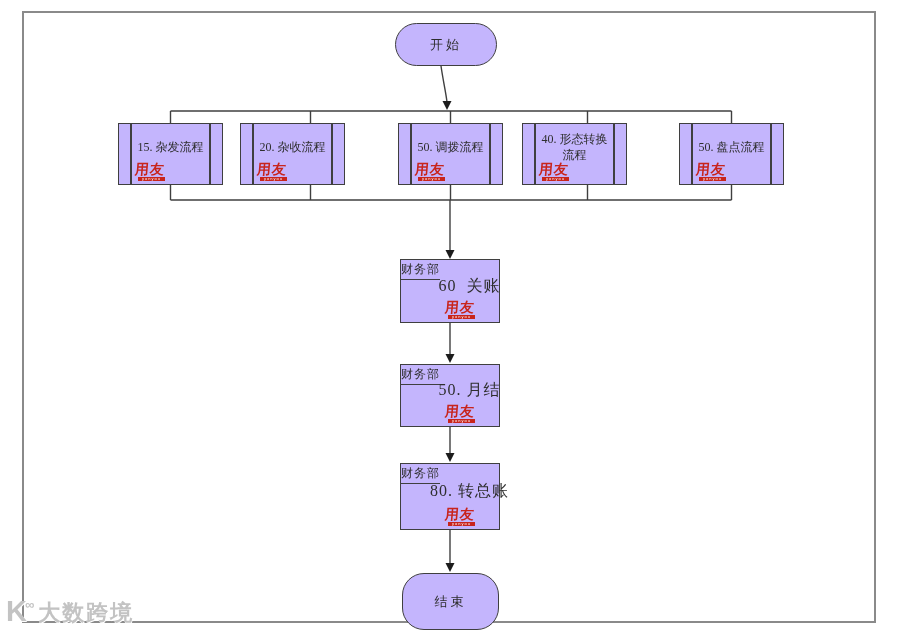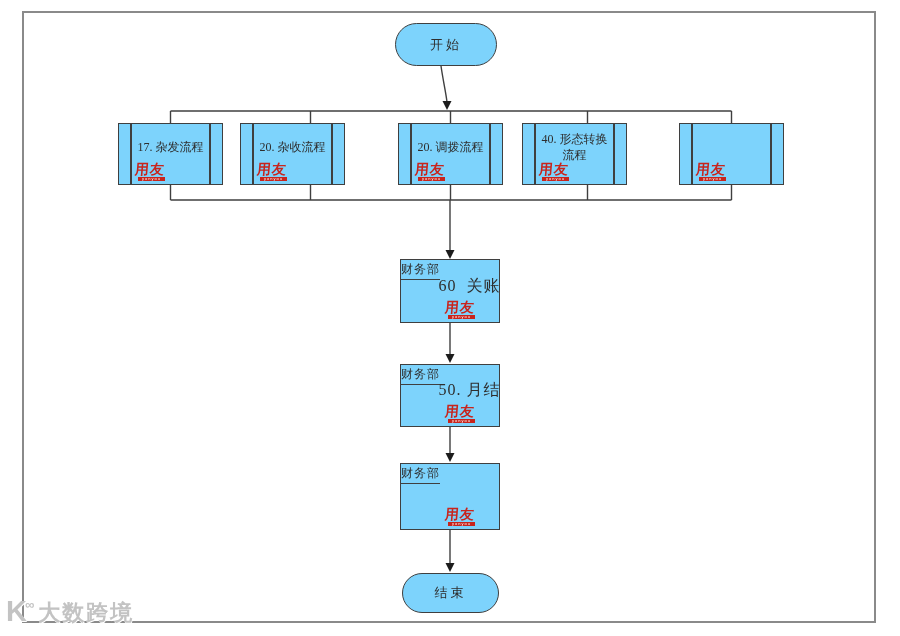--- a/index.html
+++ b/index.html
@@ -7,27 +7,27 @@
   body{
     width:900px;height:636px;position:relative;background:#ffffff;
     font-family:"Liberation Serif","DejaVu Serif",serif;color:#2e2e2e;
     overflow:hidden;
   }
   .page-border{
     position:absolute;left:22px;top:11px;width:854px;height:612px;
     border:2px solid #8a8a8a;box-sizing:border-box;background:transparent;
   }
   svg.connectors{position:absolute;left:0;top:0;z-index:1;}
-  .node{position:absolute;background:#7dd3fc;border:1.6px solid #3f3f3f;box-sizing:border-box;z-index:2;}
+  .node{position:absolute;background:#c4b5fd;border:1.6px solid #3f3f3f;box-sizing:border-box;z-index:2;}
   .oval{
     border-radius:22px;display:flex;align-items:center;justify-content:center;
     font-size:13px;letter-spacing:3px;
   }
   .oval-start{left:395px;top:23px;width:102px;height:43px;}
-  .oval-end{left:402px;top:573px;width:97px;height:40px;}
+  .oval-end{left:402px;top:573px;width:97px;height:57px;}
   
   .sp-box{top:123px;width:105px;height:62px;}
   .sp-box::before,.sp-box::after{
     content:"";position:absolute;top:0;bottom:0;width:1.6px;background:#3f3f3f;
   }
   .sp-box::before{left:11px;}
   .sp-box::after{right:11px;}
   .sp-label{
     position:absolute;left:14px;right:14px;top:0;bottom:12px;
     display:flex;align-items:center;justify-content:center;
@@ -110,48 +110,49 @@
     <polygon points="445.5,453 454.5,453 450,462"></polygon>
     <polygon points="445.5,563 454.5,563 450,572"></polygon>
   </g>
 </svg>
 
 <div class="node oval oval-start">
   <span>开始</span>
 </div>
 
 <div class="node sp-box" style="left:118px">
-  <div class="sp-label">17. 杂发流程</div>
+  <div class="sp-label">15. 杂发流程</div>
   <div class="yy-logo">
     <span class="yy-text">用友</span>
     <span class="yy-bar">yonyou</span>
   </div>
 </div>
 <div class="node sp-box" style="left:240px">
   <div class="sp-label">20. 杂收流程</div>
   <div class="yy-logo">
     <span class="yy-text">用友</span>
     <span class="yy-bar">yonyou</span>
   </div>
 </div>
 <div class="node sp-box" style="left:398px">
-  <div class="sp-label">20. 调拨流程</div>
+  <div class="sp-label">50. 调拨流程</div>
   <div class="yy-logo">
     <span class="yy-text">用友</span>
     <span class="yy-bar">yonyou</span>
   </div>
 </div>
 <div class="node sp-box" style="left:522px">
   <div class="sp-label">40. 形态转换流程</div>
   <div class="yy-logo">
     <span class="yy-text">用友</span>
     <span class="yy-bar">yonyou</span>
   </div>
 </div>
 <div class="node sp-box" style="left:679px">
+  <div class="sp-label">50. 盘点流程</div>
   <div class="yy-logo">
     <span class="yy-text">用友</span>
     <span class="yy-bar">yonyou</span>
   </div>
 </div>
 
 <div class="node dept-box" style="top:259px;height:64px">
   <div class="dept-header">财务部</div>
   <div class="dept-body">
     <div class="dept-label">60  关账</div>
@@ -167,20 +168,21 @@
     <div class="dept-label">50. 月结</div>
     <div class="yy-logo">
       <span class="yy-text">用友</span>
       <span class="yy-bar">yonyou</span>
     </div>
   </div>
 </div>
 <div class="node dept-box" style="top:463px;height:67px">
   <div class="dept-header">财务部</div>
   <div class="dept-body">
+    <div class="dept-label">80. 转总账</div>
     <div class="yy-logo">
       <span class="yy-text">用友</span>
       <span class="yy-bar">yonyou</span>
     </div>
   </div>
 </div>
 
 <div class="node oval oval-end">
   <span>结束</span>
 </div>

